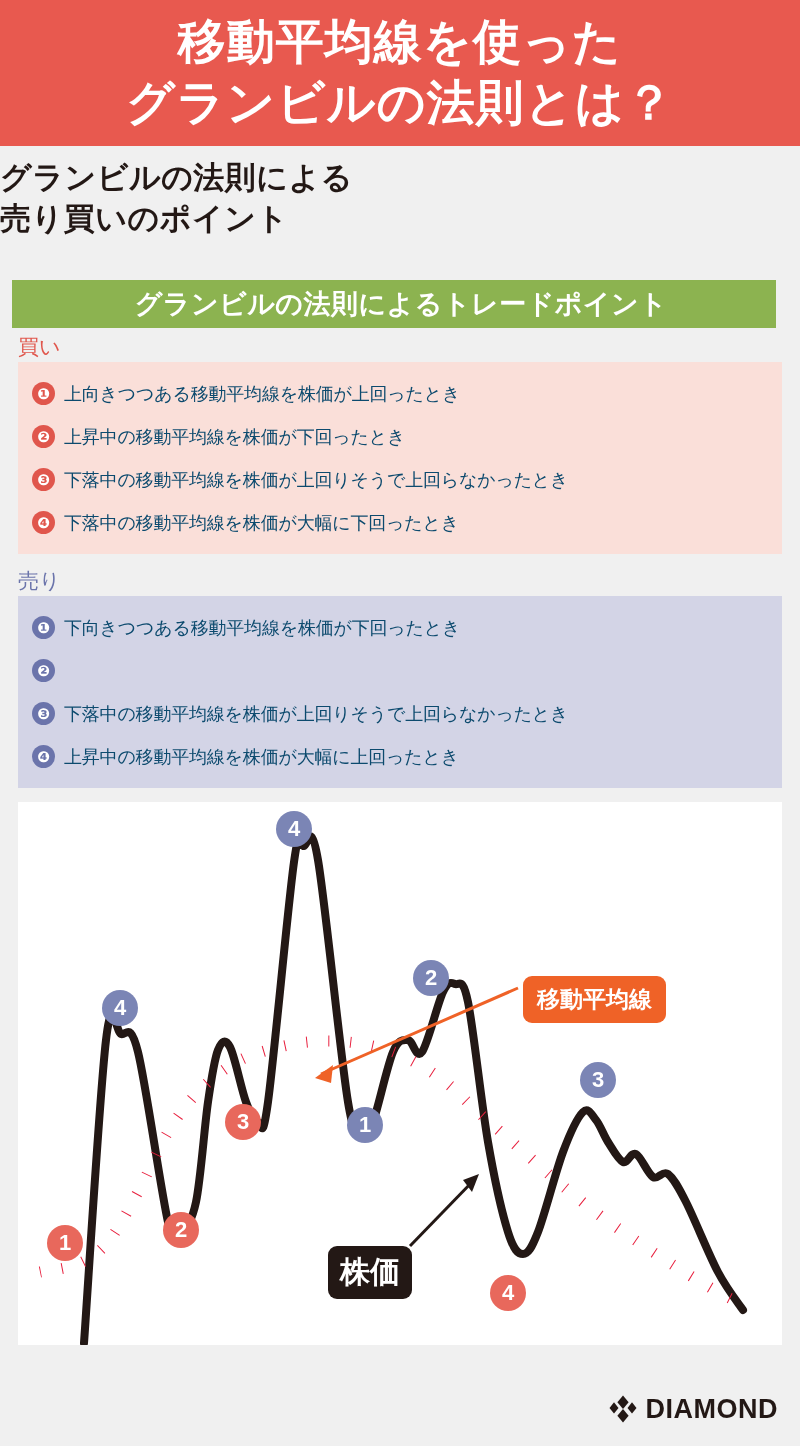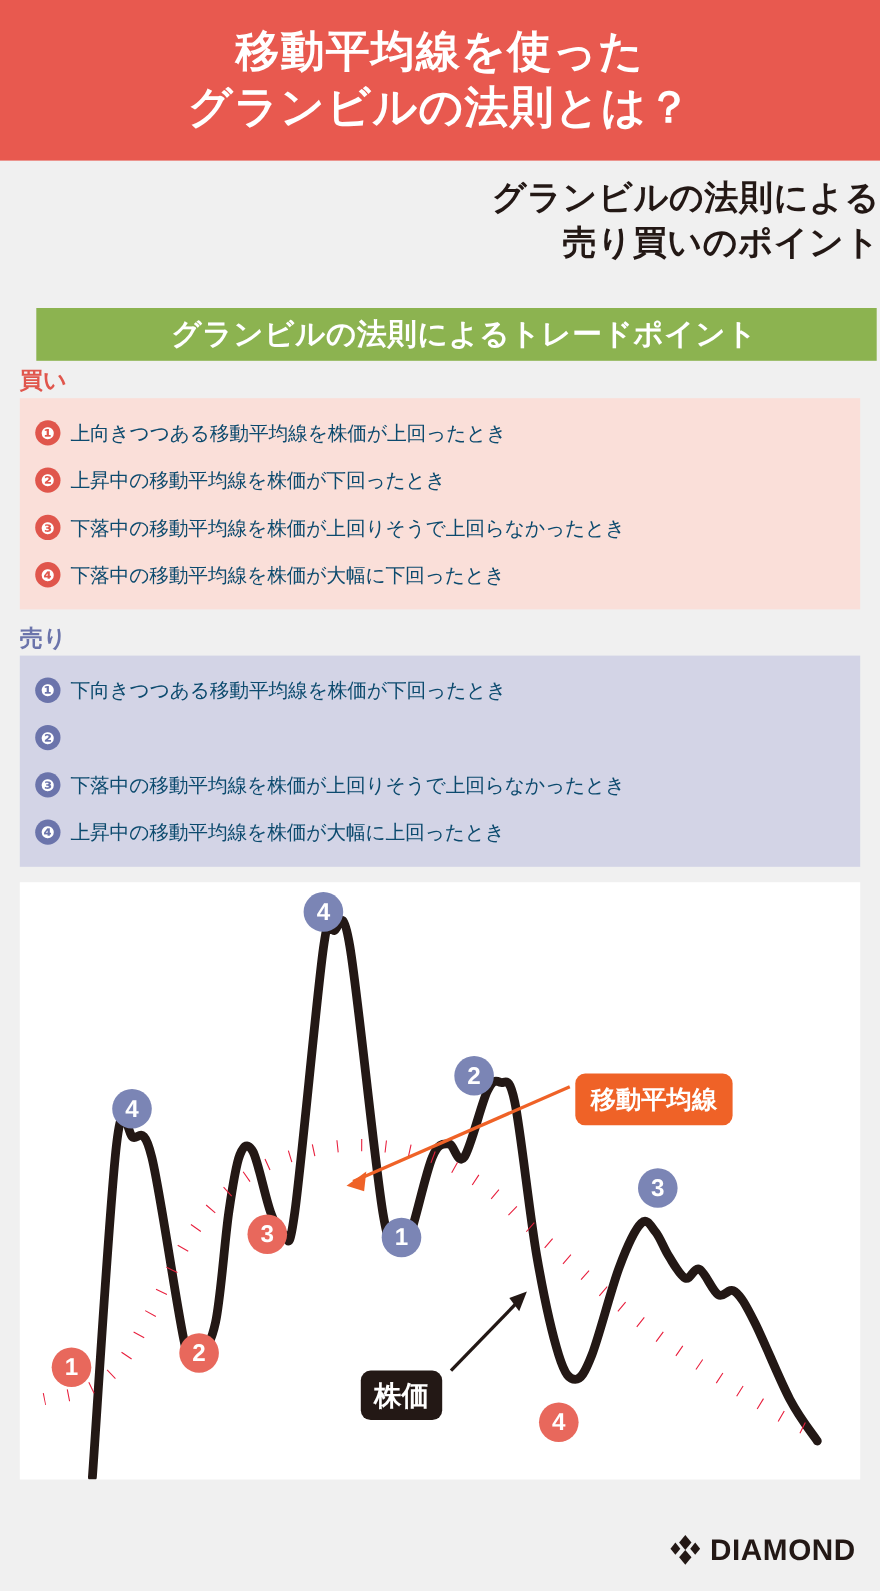--- a/index.html
+++ b/index.html
@@ -13,50 +13,51 @@
 
   
   .header {
     position: absolute; left: 0; top: 0; width: 800px; height: 146px;
     background: #e8594f;
     display: flex; flex-direction: column;
     align-items: center; justify-content: center;
     gap: 2px;
   }
   .header-line {
-    color: #ffffff; font-size: 40px; font-weight: bold;
+    color: #ffffff; font-size: 48px; font-weight: bold;
     letter-spacing: 1px; line-height: 1.22; text-align: center;
     white-space: nowrap;
   }
 
   
   .subtitle {
     position: absolute; left: 0; top: 160px; width: 800px;
-    text-align: right;
+    text-align: left;
+    font-family: Liberation Mono, monospace;
   }
   .subtitle-line {
     color: #231815; font-size: 31px; font-weight: bold;
     line-height: 1.32; letter-spacing: 0.5px; white-space: nowrap;
   }
 
   
   .green-bar {
-    position: absolute; left: 33px; top: 280px; width: 764px; height: 48px;
+    position: absolute; left: 12px; top: 280px; width: 764px; height: 48px;
     background: #8cb350;
     display: flex; align-items: center; justify-content: center; padding-left: 14px;
   }
   .green-bar-text {
     color: #ffffff; font-size: 27px; font-weight: bold; letter-spacing: 0.5px;
     white-space: nowrap;
   }
 
   
   .sect-label {
     position: absolute; left: 18px;
-    font-size: 21px; font-weight: bold; line-height: 1;
+    font-size: 21px; font-weight: normal; line-height: 1;
   }
   .sect-label.buy  { top: 336px; color: #e0564c; }
   .sect-label.sell { top: 570px; color: #6b74ab; }
 
   
   .list-panel {
     position: absolute; left: 18px; width: 764px;
     padding: 10px 0 10px 0;
   }
   .list-panel.buy  { top: 362px; height: 192px; background: #fadfd9; }
@@ -102,21 +103,21 @@
   .callout {
     position: absolute; display: flex; align-items: center; justify-content: center;
     color: #ffffff; font-weight: bold; white-space: nowrap; margin-top: 14px;
   }
   .callout.ma {
     background: #ef6227; border-radius: 9px;
     padding: 8px 14px; font-size: 23px;
   }
   .callout.price {
     background: #231815; border-radius: 9px;
-    padding: 6px 12px; font-size: 25px;
+    padding: 6px 12px; font-size: 30px;
   }
 
   
   .logo {
     position: absolute; right: 22px; bottom: 22px;
     display: flex; align-items: center; gap: 8px;
   }
   .logo-mark { width: 30px; height: 30px; }
   .logo-text {
     color: #231815; font-size: 27px; font-weight: bold;

